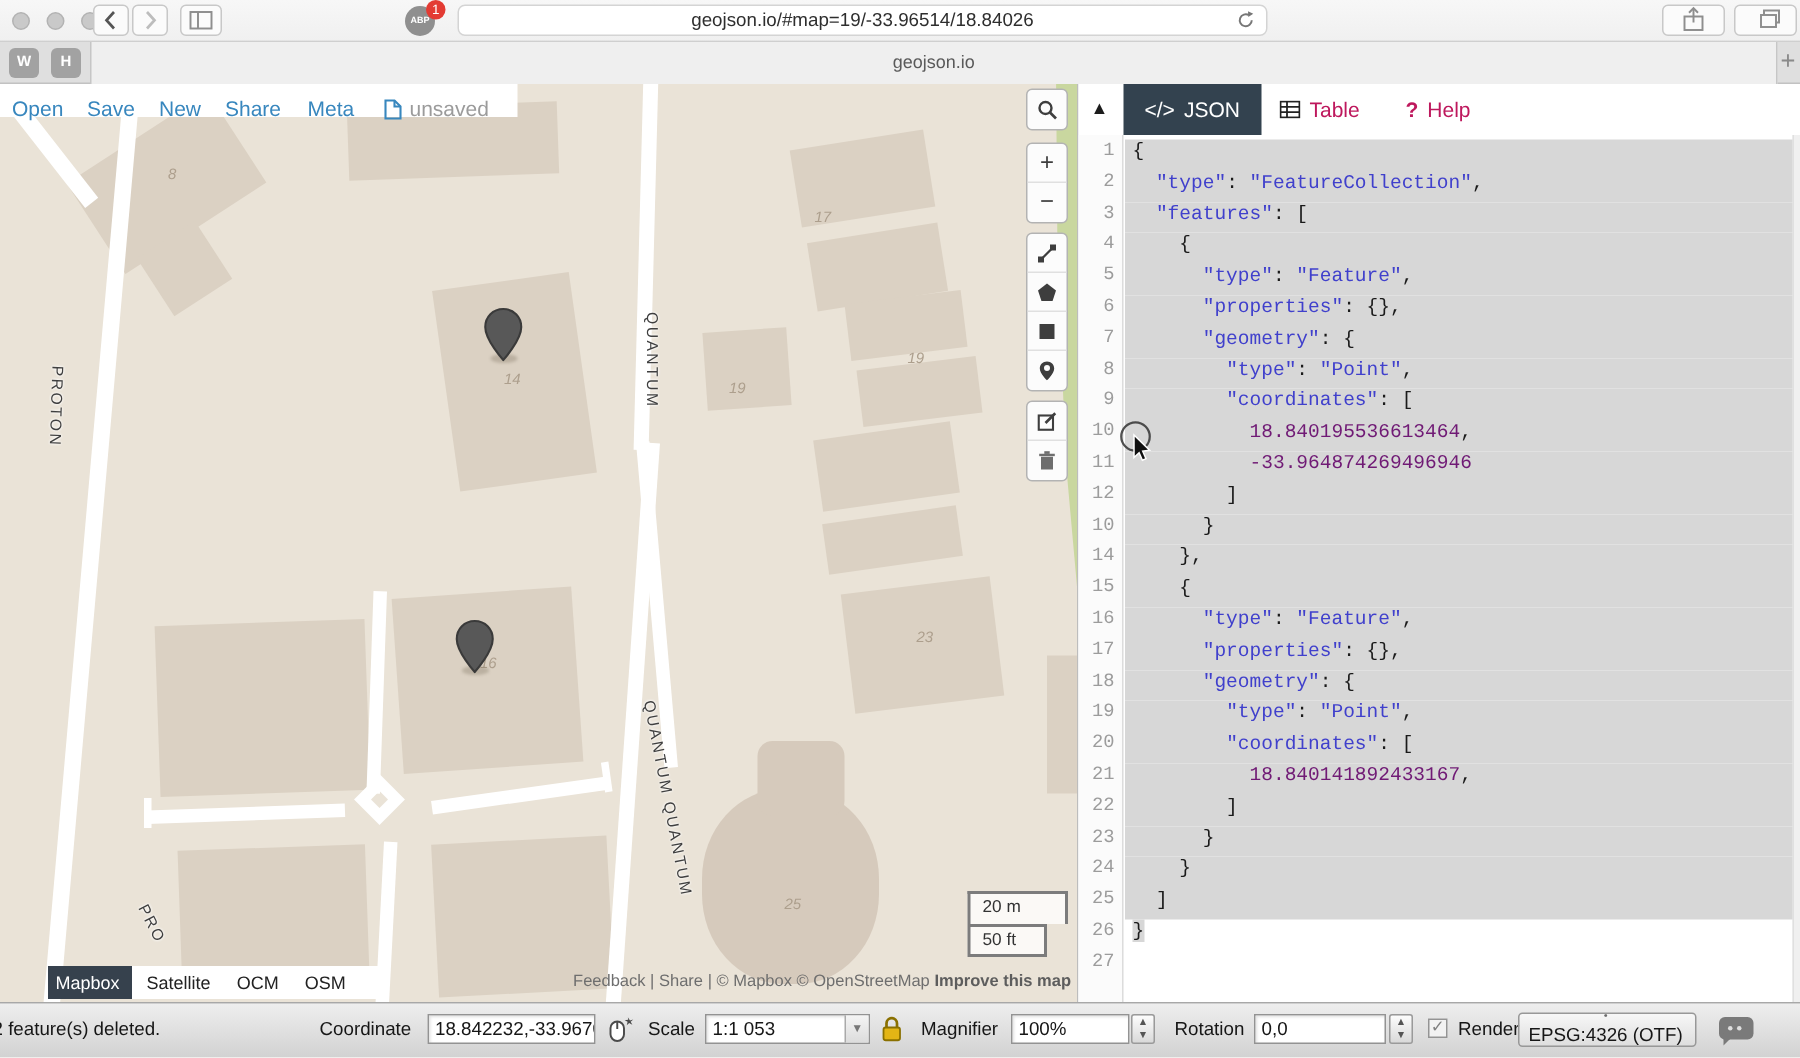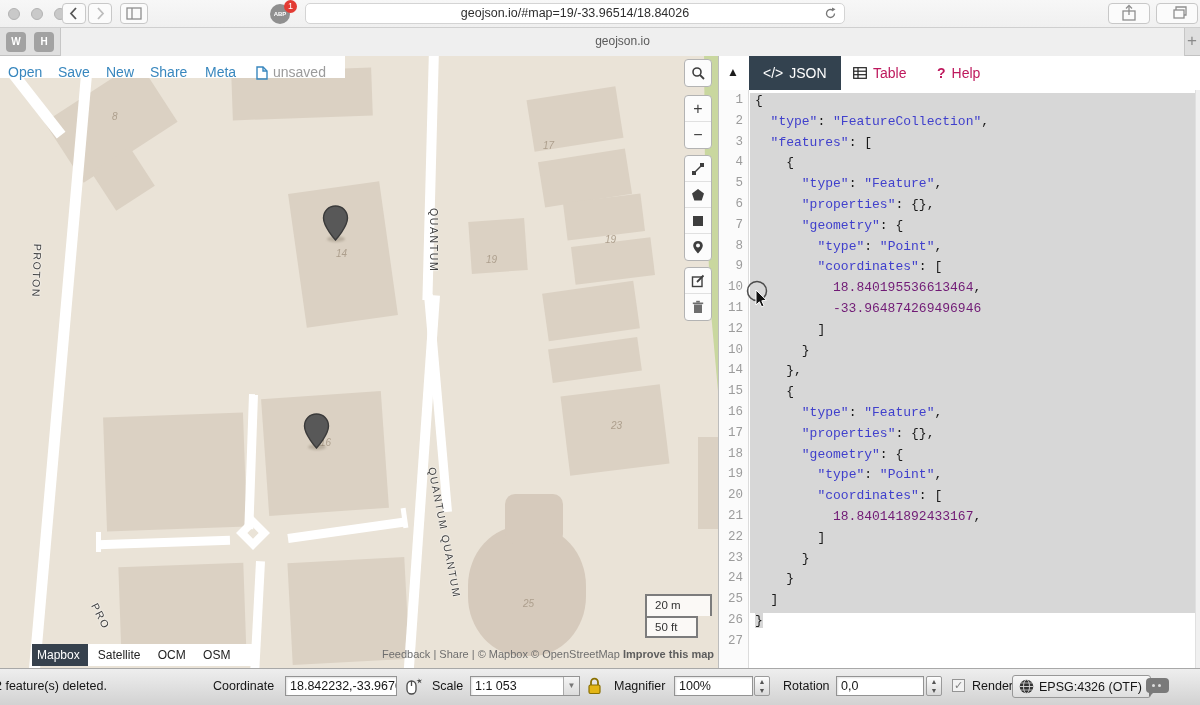--- a/index.html
+++ b/index.html
@@ -76,21 +76,21 @@
   
   #statusbar { left:0; top:668px; width:1200px; height:37px; background:linear-gradient(#eeeeee,#d2d2d2); border-top:1px solid #a8a8a8; font-size:12.5px; color:#161616; }
   .sb-label { top:10px; }
   .sb-field { top:7px; height:20px; background:#fff; border:1px solid #939393; box-shadow:inset 1px 1px 2px rgba(0,0,0,.12); font-size:12.5px; line-height:18px; padding:0 4px; }
   .spin { top:7px; width:16px; height:20px; background:linear-gradient(#fdfdfd,#d9d9d9); border:1px solid #9a9a9a; border-radius:2px; font-size:7px; color:#555; text-align:center; line-height:9px; }
   #coordfield { direction:rtl; unicode-bidi:plaintext; overflow:hidden; white-space:nowrap; text-align:right; }
   #scalecombo { padding-right:18px; }
   #scalecombo .dd { position:absolute; right:0; top:0; width:16px; height:18px; background:linear-gradient(#f4f4f4,#dcdcdc); border-left:1px solid #aaa; color:#777; font-size:8px; text-align:center; line-height:18px; }
   #lockbtn { top:7px; left:586px; width:19px; height:21px; }
   #render-check { top:10px; left:952px; width:13px; height:13px; background:#f2f2f2; border:1px solid #949494; color:#808080; font-size:11px; line-height:11px; text-align:center; }
-  #epsgbtn { top:6px; left:1012px; height:23px; background:linear-gradient(#f7f7f7,#dedede); border:1px solid #989898; border-radius:3px; padding:0 8px 0 6px; display:flex; align-items:center; gap:5px; font-size:12.5px; }
+  #epsgbtn { top:6px; left:1012px; height:23px; background:linear-gradient(#f7f7f7,#dedede); border:1px solid #989898; border-radius:3px; padding:0 8px 0 6px; display:flex; align-items:center; gap:5px; font-size:12.5px;flex-direction:column; }
   #bubble { top:9px; left:1146px; width:23px; height:15px; background:#7a7a7a; border-radius:4px; }
   #bubble:after { content:""; position:absolute; left:3px; bottom:-4px; border:4px solid transparent; border-top-color:#7a7a7a; border-left-color:#7a7a7a; }
   #bubble .dot { position:absolute; top:6px; width:3px; height:3px; border-radius:50%; background:#dedede; }
 
   #click-cursor { left:744px; top:280px; z-index:50; }
   svg { display:block; }
 </style>
 </head>
 <body>
 

